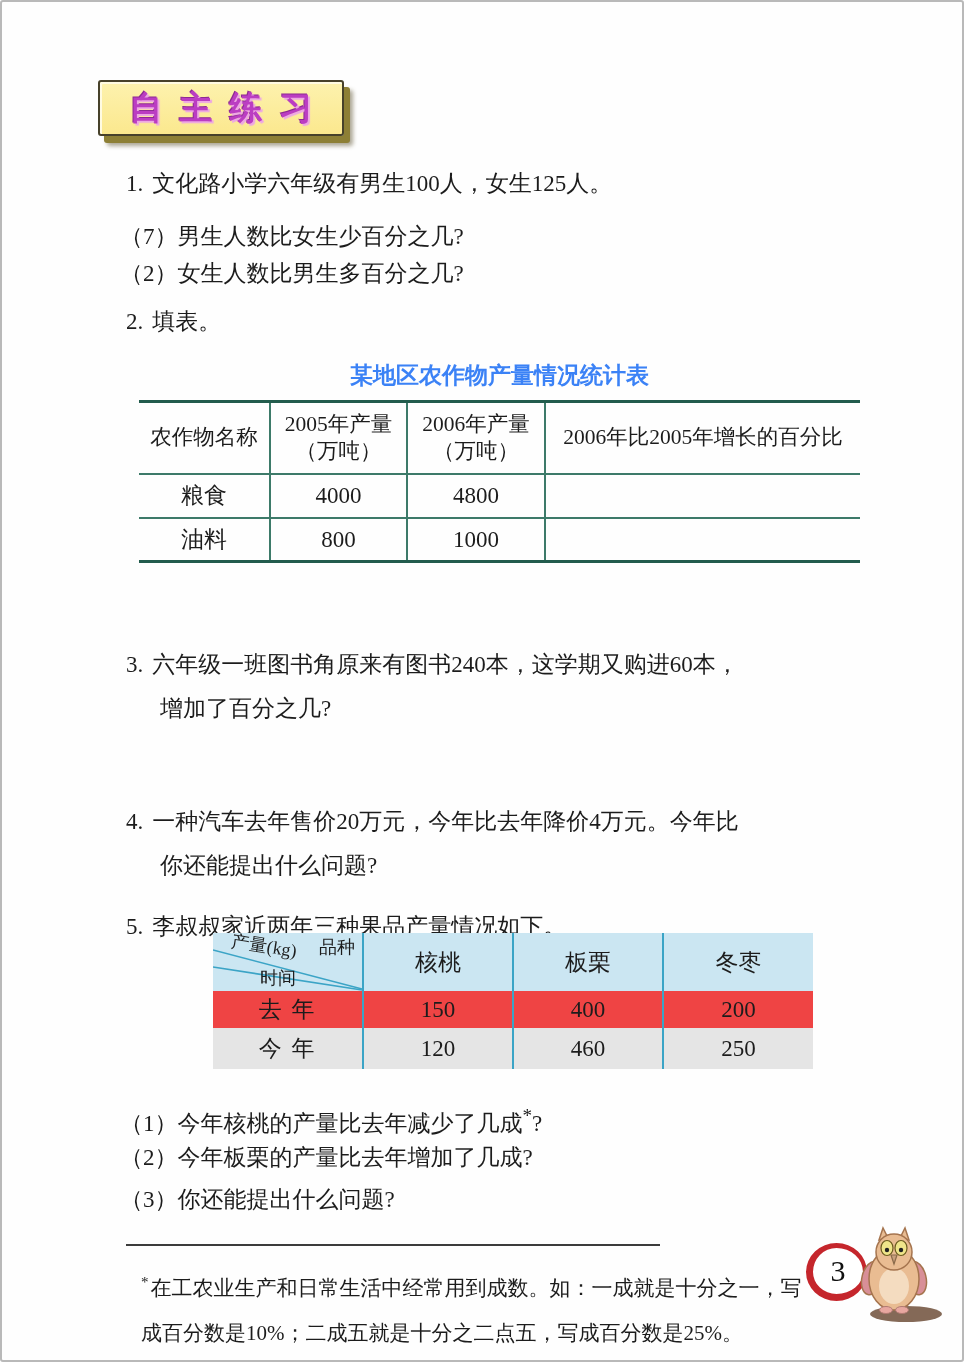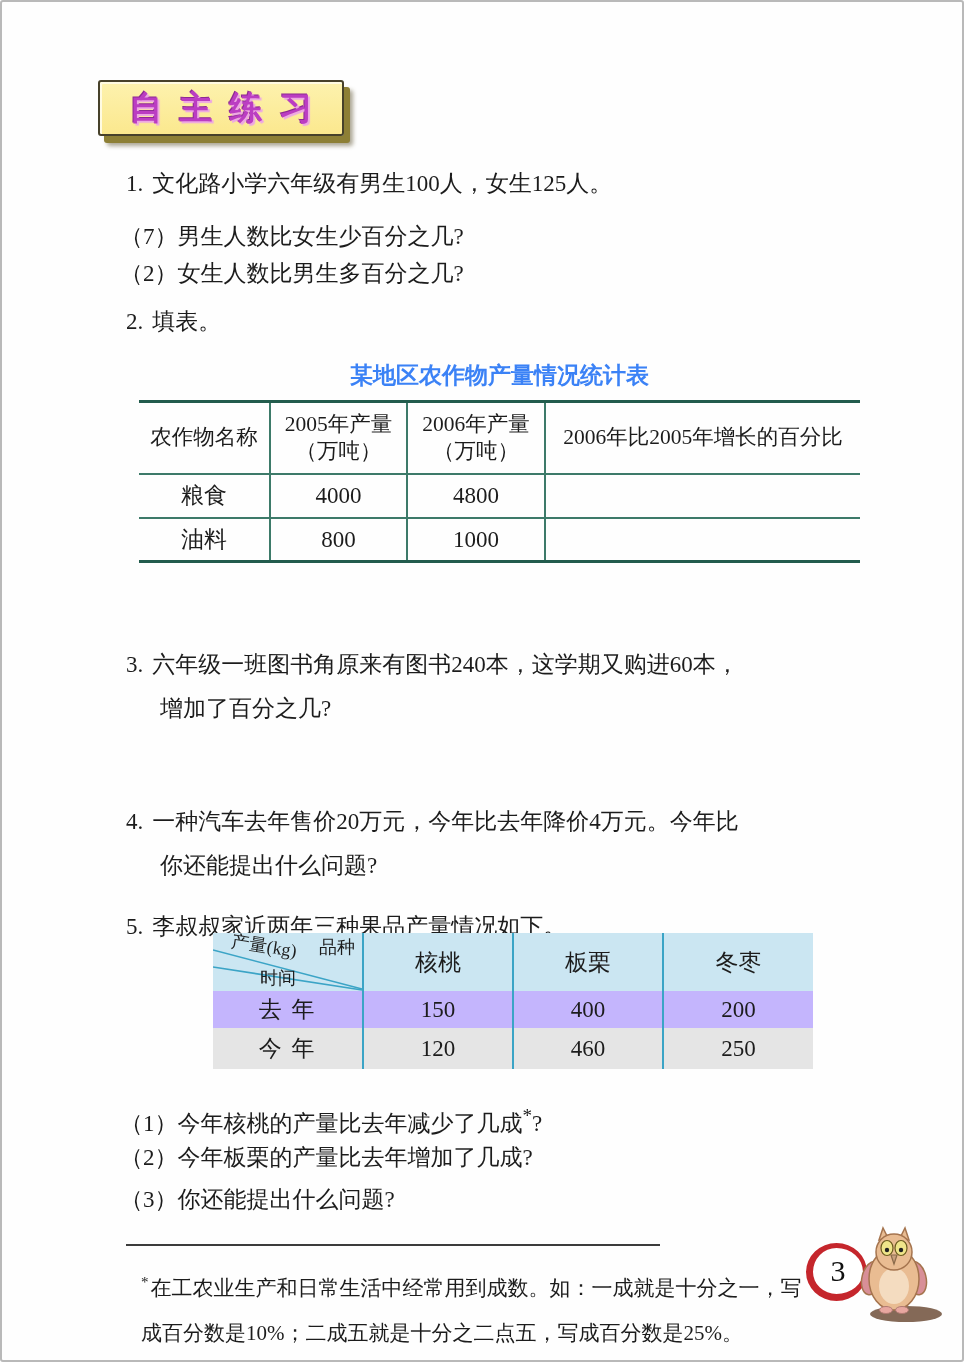--- a/index.html
+++ b/index.html
@@ -70,21 +70,21 @@
   
   table.t2 {
     position:absolute; left:211px; top:931px; width:600px;
     border-collapse:collapse; table-layout:fixed;
     font-size:23px;
   }
   .t2 td { text-align:center; vertical-align:middle; padding:0; }
   .t2 td:not(:last-child){ border-right:2px solid #3ba4c6; }
   .t2 col { width:150px; }
   .t2 tr.hdr td { background:#cbe6f2; height:58px; }
-  .t2 tr.row-y td { background:#c4b5fd; height:37px; }
+  .t2 tr.row-y td { background:#ef4444; height:37px; }
   .t2 tr.row-b td { background:#e5e5e5; height:41px; }
   .t2 .rl { letter-spacing:2px; }
   .corner { position:relative; }
   .corner svg { position:absolute; left:0; top:0; }
   .corner span { position:absolute; font-size:18px; line-height:20px; }
   .c-prod { left:18px; top:3px; transform:rotate(9deg); }
   .c-kind { right:7px; top:4px; }
   .c-time { left:7px; bottom:3px;margin-left:40px; }
 
   

